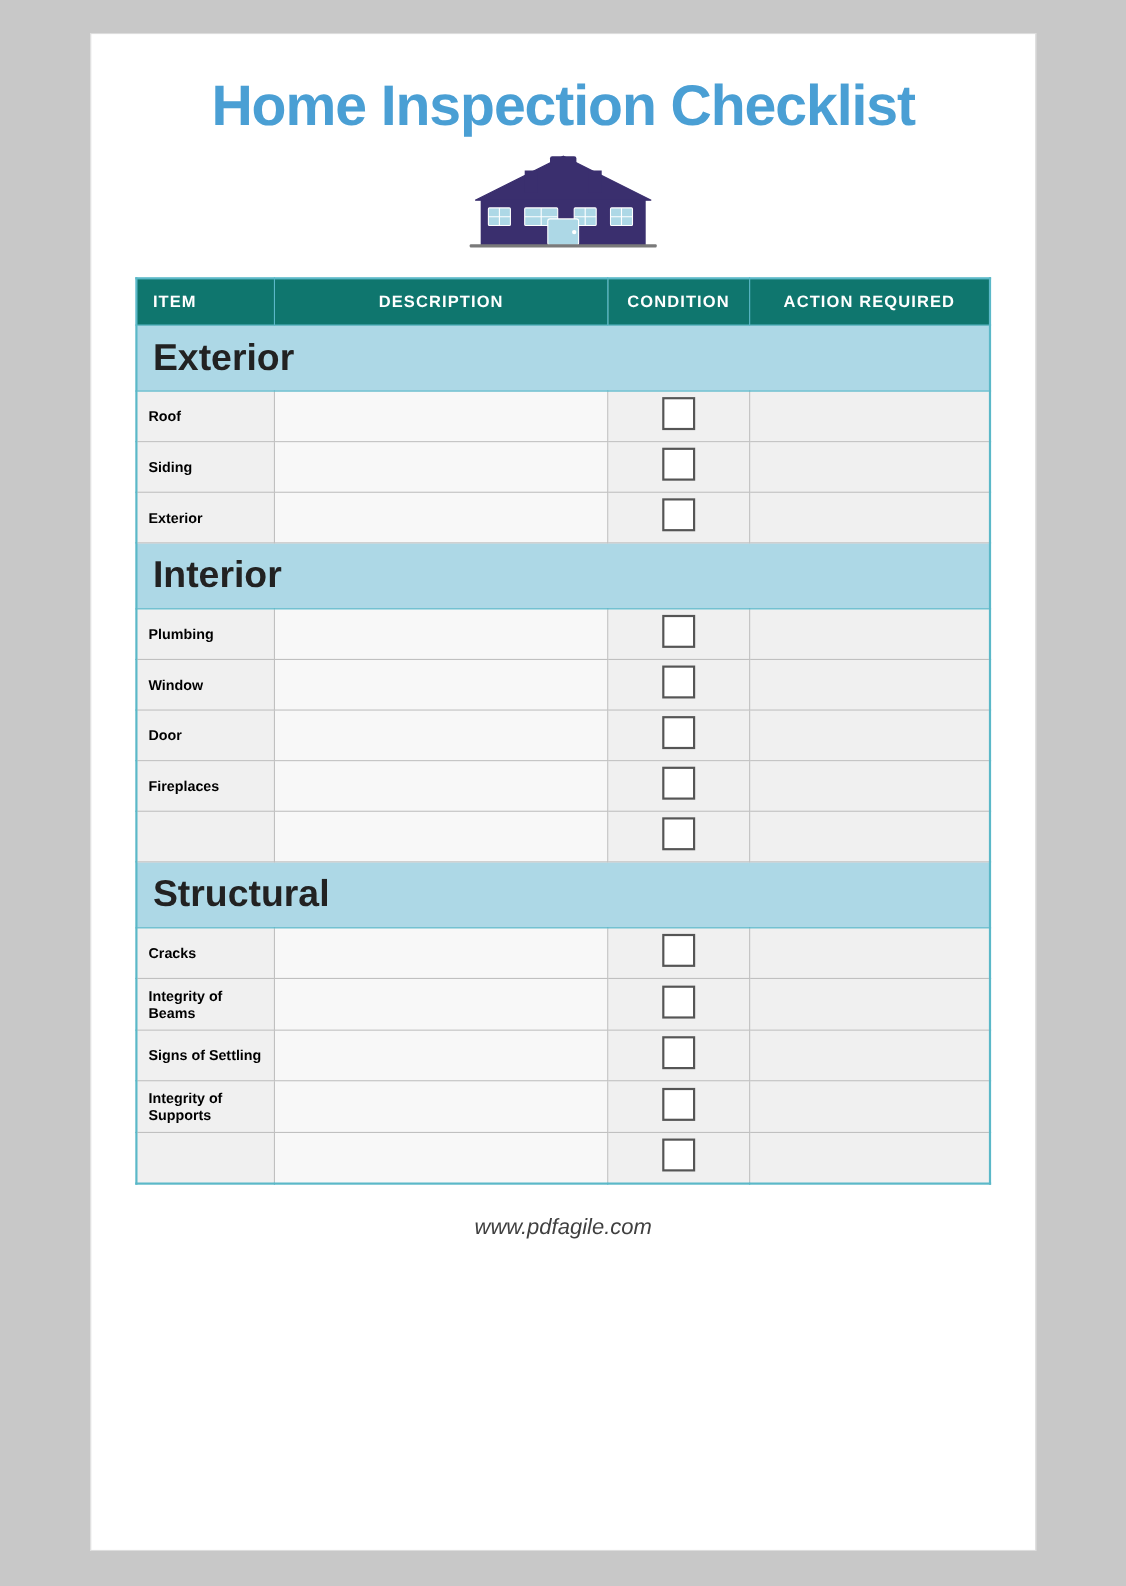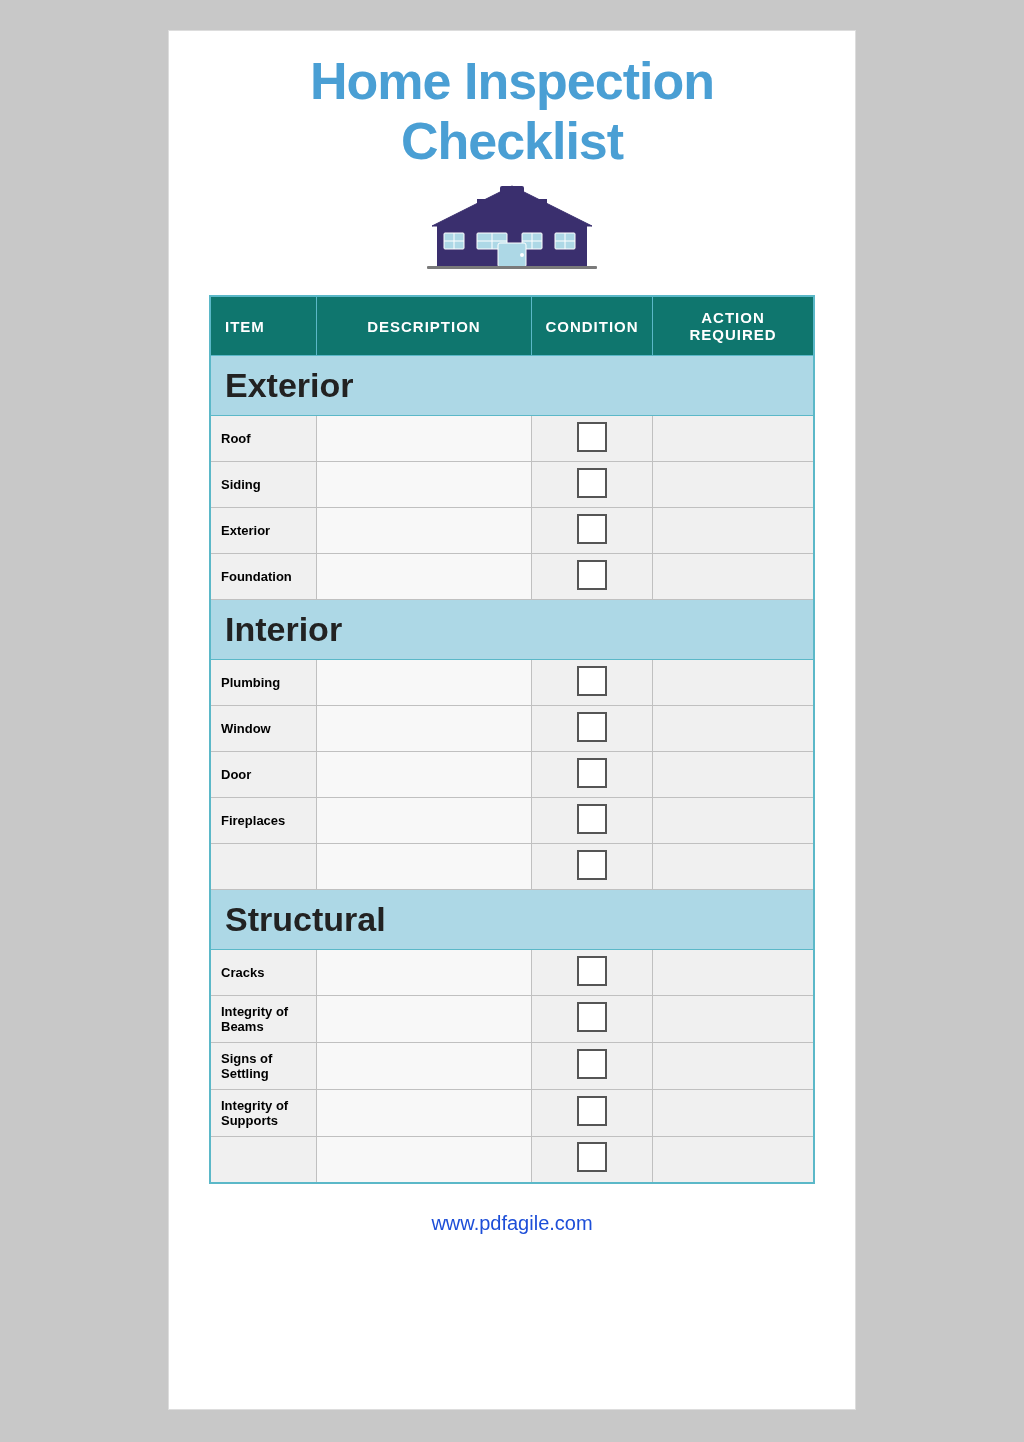--- a/index.html
+++ b/index.html
@@ -6,24 +6,24 @@
     body {
       background: #c8c8c8;
       display: flex;
       justify-content: center;
       align-items: flex-start;
       min-height: 1442px;
       font-family: Arial, sans-serif;
     }
     .page {
       background: #fff;
-      width: 688px;
+      width: 860px;
       min-height: 1380px;
       margin: 30px auto;
-      padding: 20px 40px 40px 40px;
+      padding: 36px 40px 40px 40px;
       border: 1px solid #ddd;
     }
     .title-area {
       text-align: center;
       margin-bottom: 10px;
     }
     .title-area h1 {
       font-size: 52px;
       font-weight: 900;
       color: #222;
@@ -105,21 +105,22 @@
       border: 2px solid #555;
       background: #fff;
     }
     .data-row td.action-cell {
       background: #f0f0f0;
     }
     .footer {
       text-align: center;
       margin-top: 28px;
       font-size: 20px;
-      color: #1d4ed8;
+      color: #404040;
+      font-style: italic;
     }
   </style>
 </head>
 <body>
 
 <div class="page">
   <div class="title-area">
     <h1>
       <span>Home Inspection </span><span style="color:#4a9fd4;">Checklist</span>
     </h1>
@@ -186,26 +187,20 @@
           <td class="desc-cell"></td>
           <td class="cond-cell"><span class="checkbox-box"></span></td>
           <td class="action-cell"></td>
         </tr>
         <tr class="data-row">
           <td class="item-cell">Exterior</td>
           <td class="desc-cell"></td>
           <td class="cond-cell"><span class="checkbox-box"></span></td>
           <td class="action-cell"></td>
         </tr>
-        <tr class="data-row">
-          <td class="item-cell">Foundation</td>
-          <td class="desc-cell"></td>
-          <td class="cond-cell"><span class="checkbox-box"></span></td>
-          <td class="action-cell"></td>
-        </tr>
         <tr class="section-header">
           <td colspan="4">Interior</td>
         </tr>
         <tr class="data-row">
           <td class="item-cell">Plumbing</td>
           <td class="desc-cell"></td>
           <td class="cond-cell"><span class="checkbox-box"></span></td>
           <td class="action-cell"></td>
         </tr>
         <tr class="data-row">

